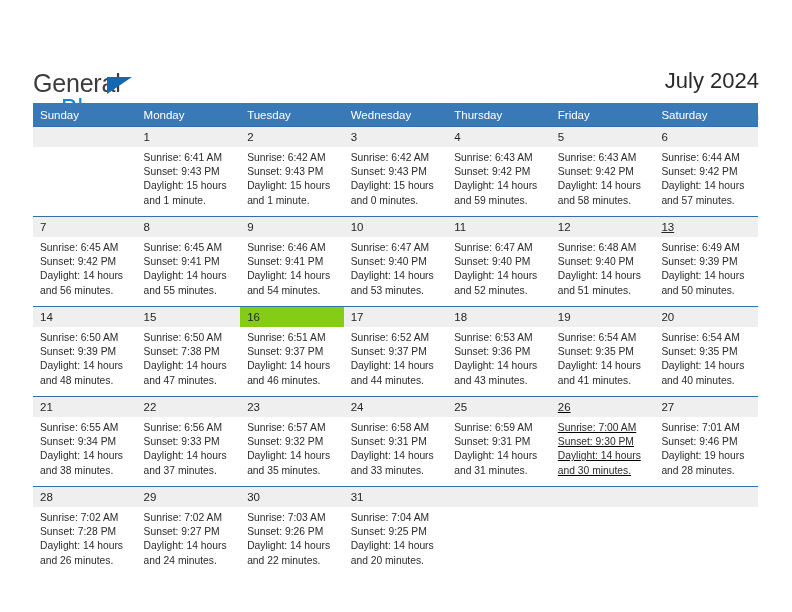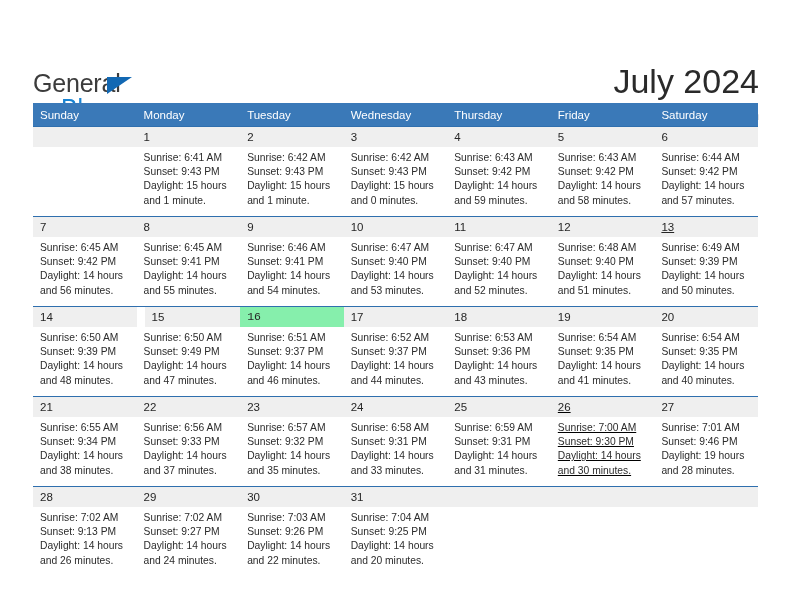--- a/index.html
+++ b/index.html
@@ -68,21 +68,21 @@
     font-family: "Liberation Sans", sans-serif;
   }
 
   .title-wrap {
     position: absolute;
     right: 0;
     top: 0;
     text-align: right;
   }
   .cal-title {
-    font-size: 34px;
+    font-size: 22px;
     color: #2a2a2a;
     line-height: 36px;
     white-space: nowrap;
     font-weight: normal;
   }
   .cal-subtitle {
     font-size: 15px;
     color: #2a2a2a;
     line-height: 22px;
     margin-top: 5px;
@@ -306,29 +306,29 @@
           <tr>
             <td class="daycell" style="border-top-color: rgb(47, 111, 174);">
               <div class="num" style="background: rgb(239, 239, 239);">14</div>
               <div class="info">
                 <div>Sunrise: 6:50 AM</div>
                 <div>Sunset: 9:39 PM</div>
                 <div class="wrap">Daylight: 14 hours and 48 minutes.</div>
               </div>
             </td>
             <td class="daycell" style="border-top-color: rgb(47, 111, 174);">
-              <div class="num" style="background: rgb(239, 239, 239); margin-left: 8px;">15</div>
+              <div class="num" style="background: rgb(239, 239, 239);">15</div>
               <div class="info">
                 <div>Sunrise: 6:50 AM</div>
-                <div>Sunset: 9:49 PM</div>
+                <div>Sunset: 7:38 PM</div>
                 <div class="wrap">Daylight: 14 hours and 47 minutes.</div>
               </div>
             </td>
             <td class="daycell" style="border-top-color: rgb(47, 111, 174);">
-              <div class="num" style="background: #86efac; font-family: Liberation Mono, monospace;">16</div>
+              <div class="num" style="background: #84cc16;">16</div>
               <div class="info">
                 <div>Sunrise: 6:51 AM</div>
                 <div>Sunset: 9:37 PM</div>
                 <div class="wrap">Daylight: 14 hours and 46 minutes.</div>
               </div>
             </td>
             <td class="daycell" style="border-top-color: rgb(47, 111, 174); margin-top: 44px;">
               <div class="num" style="background: rgb(239, 239, 239);">17</div>
               <div class="info">
                 <div>Sunrise: 6:52 AM</div>
@@ -417,21 +417,21 @@
                 <div>Sunset: 9:46 PM</div>
                 <div class="wrap">Daylight: 19 hours and 28 minutes.</div>
               </div>
             </td>
           </tr>
           <tr>
             <td class="daycell" style="border-top-color: rgb(47, 111, 174);">
               <div class="num" style="background: rgb(239, 239, 239);">28</div>
               <div class="info">
                 <div>Sunrise: 7:02 AM</div>
-                <div>Sunset: 9:13 PM</div>
+                <div>Sunset: 7:28 PM</div>
                 <div class="wrap">Daylight: 14 hours and 26 minutes.</div>
               </div>
             </td>
             <td class="daycell" style="border-top-color: rgb(47, 111, 174);">
               <div class="num" style="background: rgb(239, 239, 239);">29</div>
               <div class="info">
                 <div>Sunrise: 7:02 AM</div>
                 <div>Sunset: 9:27 PM</div>
                 <div class="wrap">Daylight: 14 hours and 24 minutes.</div>
               </div>

